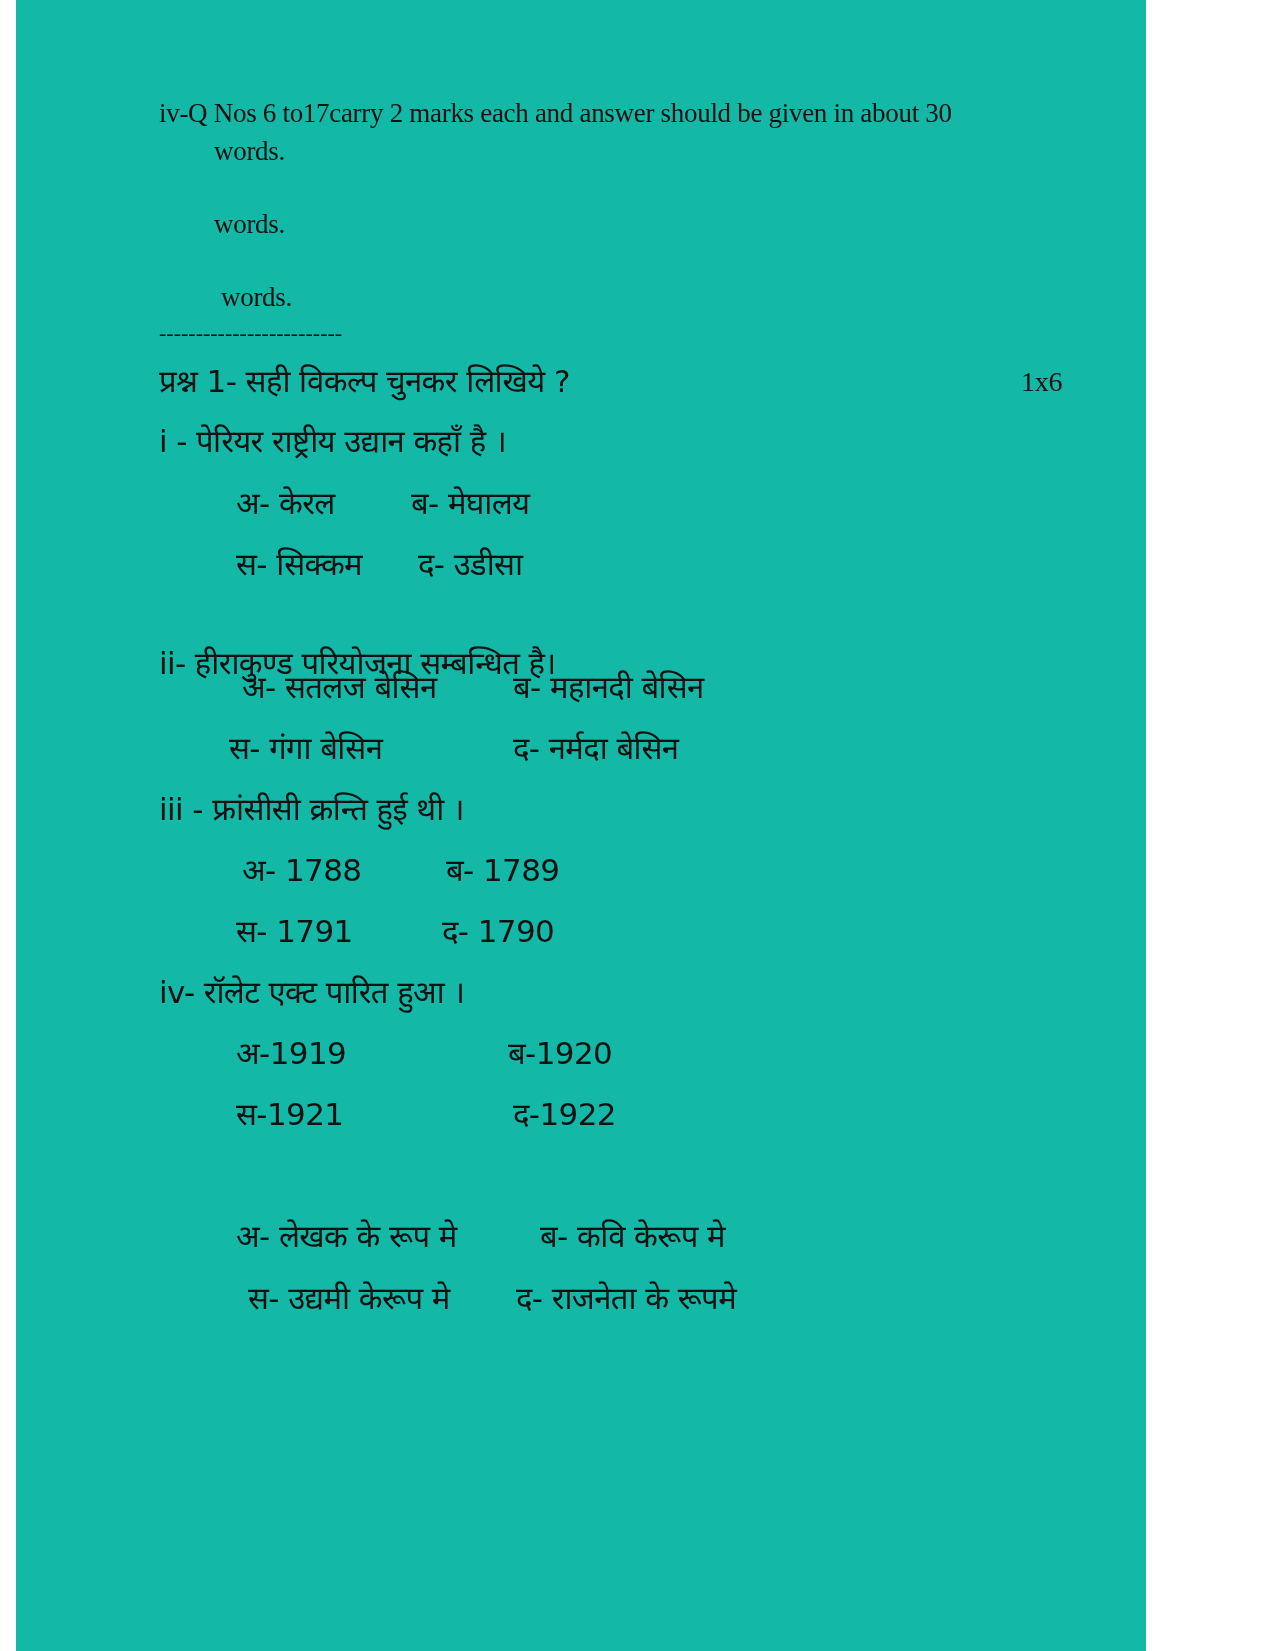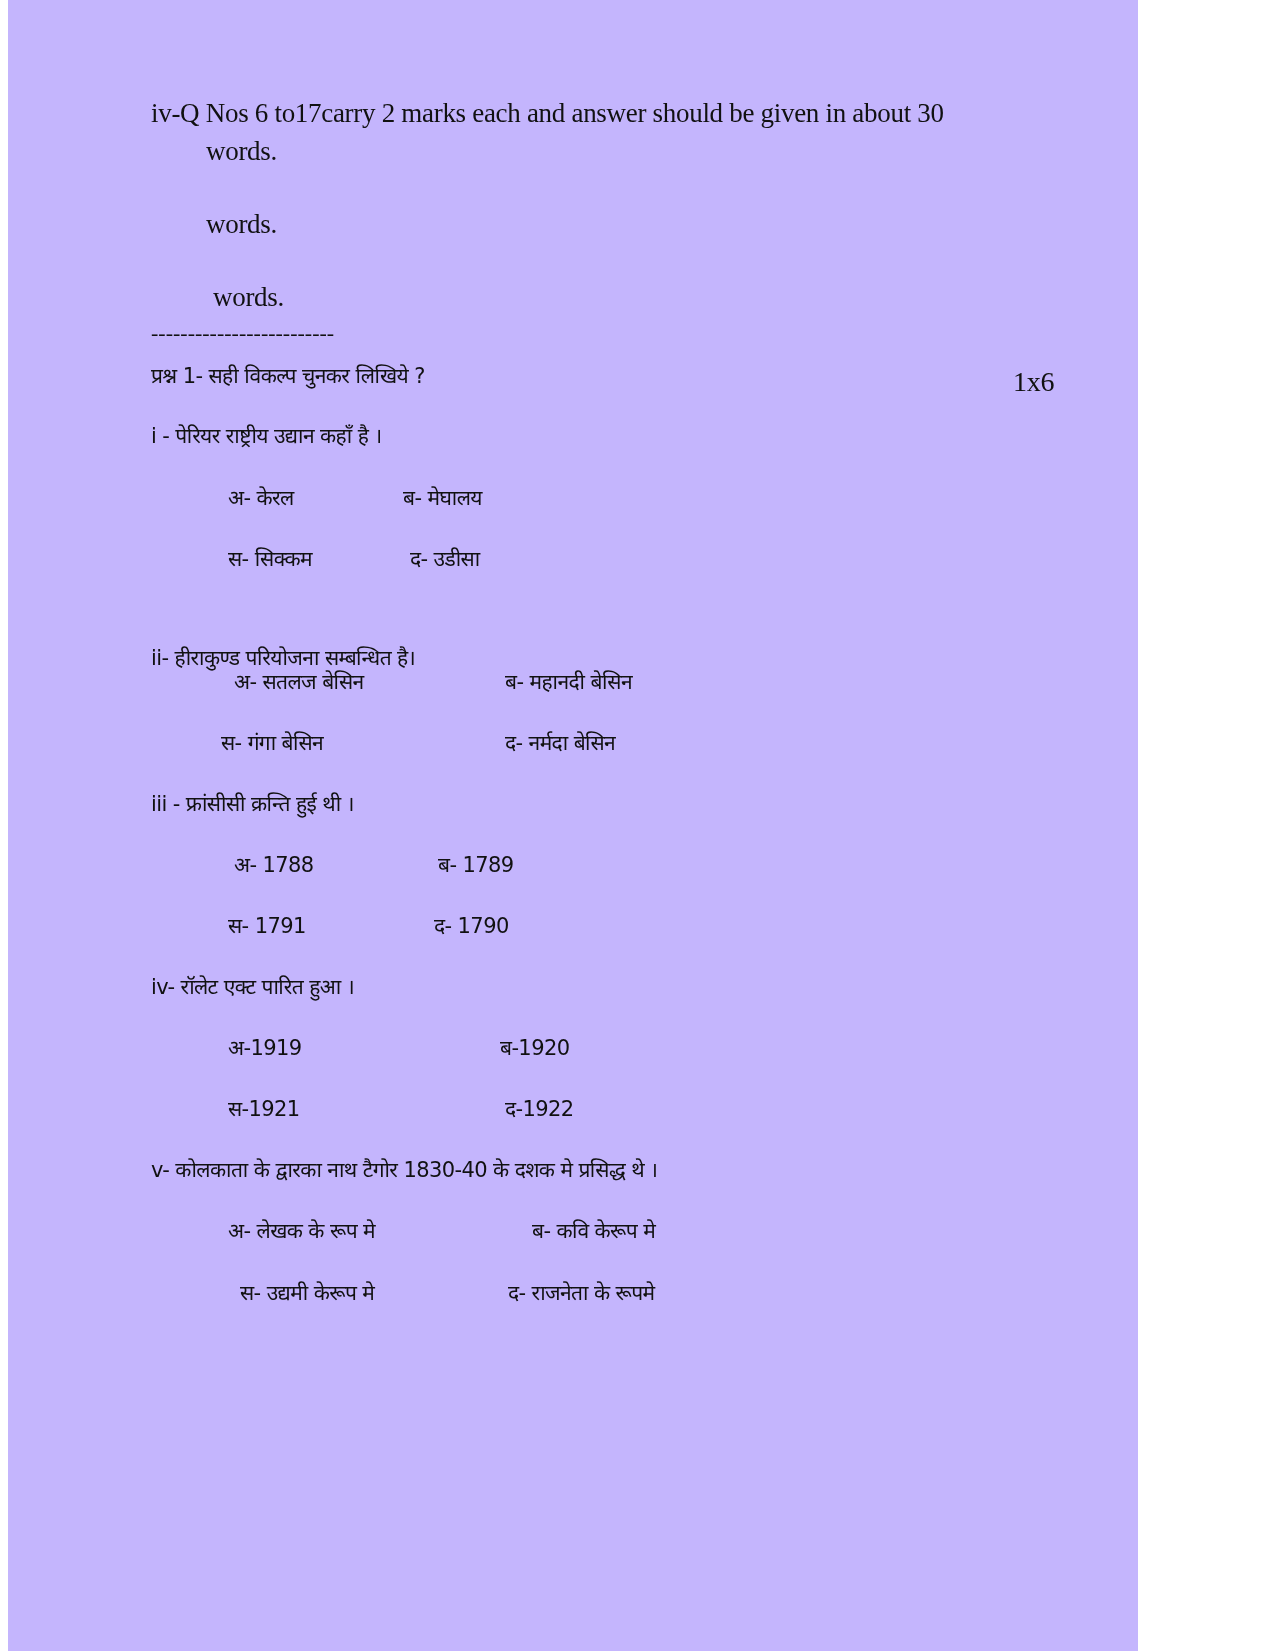--- a/index.html
+++ b/index.html
@@ -9,32 +9,32 @@
     }
     body {
       width: 1275px;
       height: 1651px;
       position: relative;
       overflow: hidden;
       color: #111111;
     }
     .page {
       position: absolute;
-      left: 8px; top: 0;
+      left: 16px; top: 0;
       width: 1130px; height: 1651px;
-      background: #c4b5fd;
+      background: #14b8a6;
     }
     .serif {
       font-family: "Liberation Serif", "DejaVu Serif", serif;
       font-size: 27px;
       letter-spacing: -0.3px;
     }
     .hindi {
       font-family: "DejaVu Sans", "Liberation Sans", sans-serif;
-      font-size: 21px;
+      font-size: 31px;
       letter-spacing: -0.6px;
     }
     .line {
       position: absolute;
       white-space: nowrap;
       line-height: 1;
     }
     .sep {
       font-family: "Liberation Serif", serif;
       font-size: 22px;
@@ -75,19 +75,18 @@
   <div class="line hindi" style="left:430px; top:855px;">ब- 1789</div>
   <div class="line hindi" style="left:220px; top:916px;">स-   1791</div>
   <div class="line hindi" style="left:426px; top:916px;">द- 1790</div>
 
   <div class="line hindi" style="left:143px; top:977px;">iv-  रॉलेट एक्ट पारित हुआ ।</div>
   <div class="line hindi" style="left:220px; top:1038px;">अ-1919</div>
   <div class="line hindi" style="left:492px; top:1038px;">ब-1920</div>
   <div class="line hindi" style="left:220px; top:1099px;">स-1921</div>
   <div class="line hindi" style="left:497px; top:1099px;">द-1922</div>
 
-  <div class="line hindi" style="left:143px; top:1160px;">v- कोलकाता के द्वारका नाथ टैगोर 1830-40 के  दशक मे प्रसिद्ध थे ।</div>
   <div class="line hindi" style="left:220px; top:1221px;">अ- लेखक के रूप मे</div>
   <div class="line hindi" style="left:480px; top:1221px;margin-left:44px;">ब- कवि केरूप मे</div>
   <div class="line hindi" style="left:232px; top:1283px;">स- उद्यमी केरूप मे</div>
   <div class="line hindi" style="left:500px; top:1283px;">द- राजनेता के रूपमे</div>
 
 </div>
 
 </body></html>

